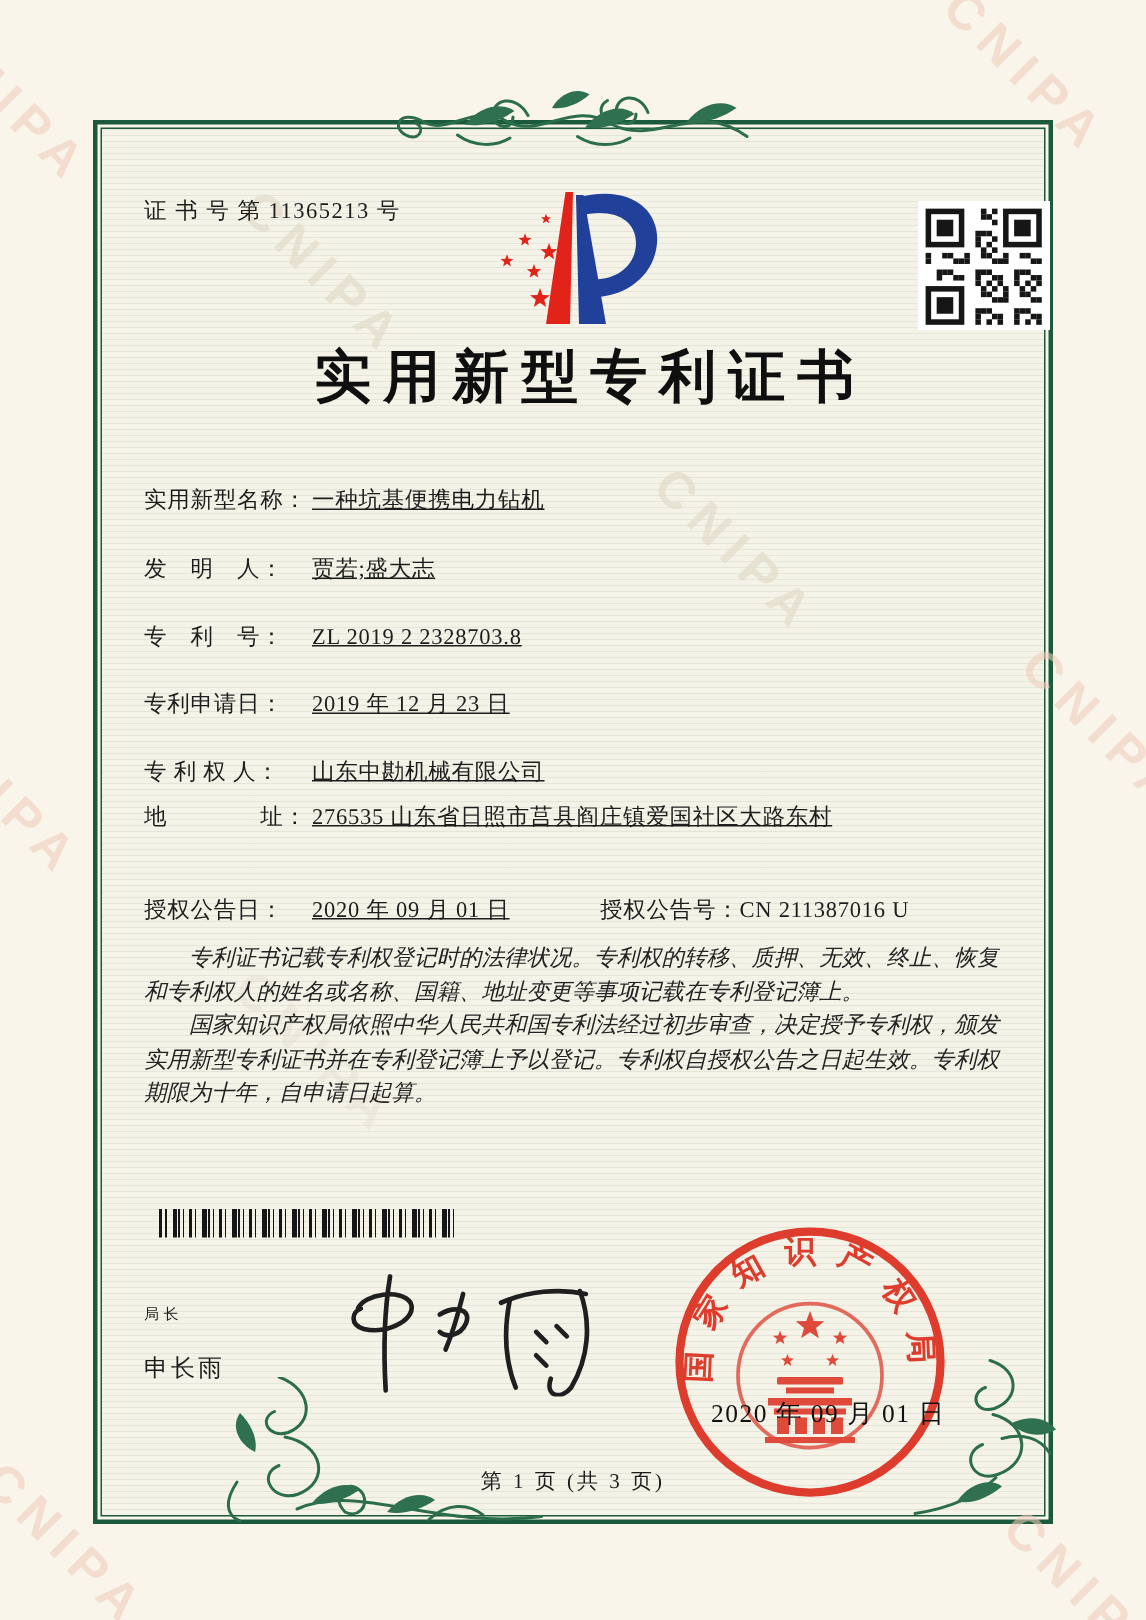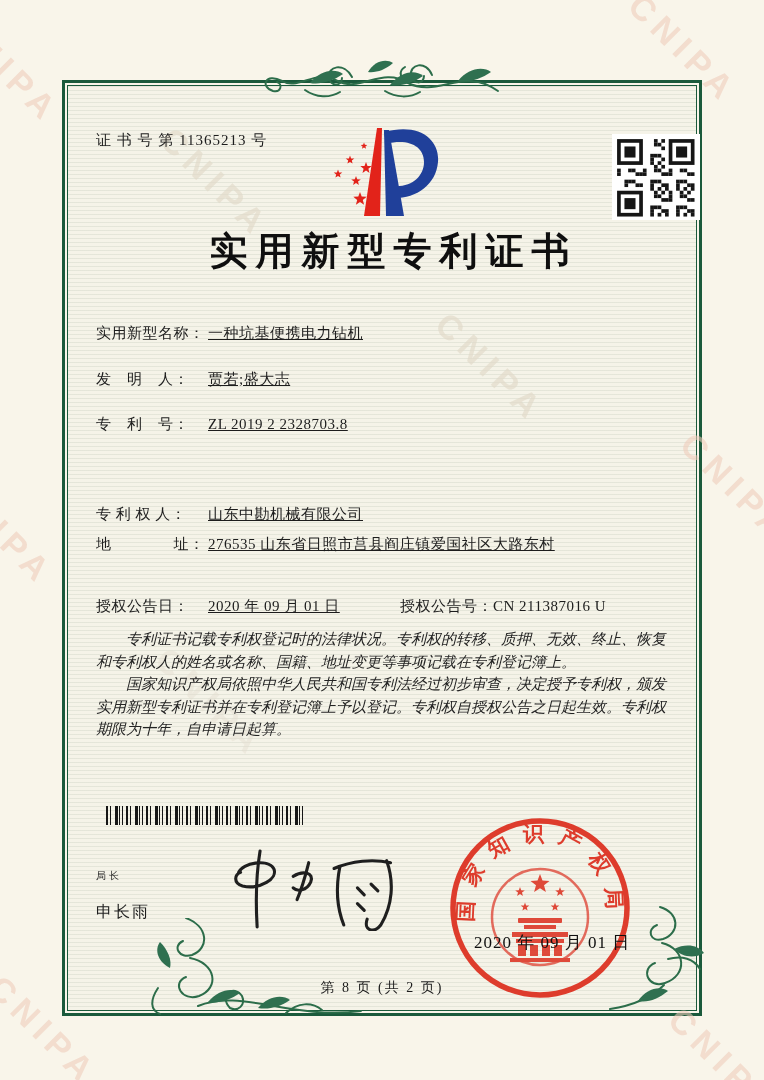--- a/index.html
+++ b/index.html
@@ -260,20 +260,21 @@
           <rect x="67.8" y="75" width="3.6" height="3.6" fill="#161616"></rect>
           <rect x="75" y="75" width="3.6" height="3.6" fill="#161616"></rect>
         </g>
     </svg>
 
     <div class="title">实用新型专利证书</div>
 
     <div class="frow r1"><span class="lab">实用新型名称：</span><span class="val">一种坑基便携电力钻机</span></div>
     <div class="frow r2"><span class="lab">发　明　人：</span><span class="val">贾若;盛大志</span></div>
     <div class="frow r3"><span class="lab">专　利　号：</span><span class="val">ZL 2019 2 2328703.8</span></div>
+    <div class="frow r4"><span class="lab">专利申请日：</span><span class="val">2019 年 12 月 23 日</span></div>
     <div class="frow r5"><span class="lab">专 利 权 人：</span><span class="val">山东中勘机械有限公司</span></div>
     <div class="frow r6"><span class="lab">地　　　　址：</span><span class="val">276535 山东省日照市莒县阎庄镇爱国社区大路东村</span></div>
     <div class="frow r7">
       <span class="lab">授权公告日：</span><span class="val">2020 年 09 月 01 日</span>
       <span class="pair2"><span>授权公告号：</span><span>CN 211387016 U</span></span>
     </div>
 
     <div class="paras">
       <p>专利证书记载专利权登记时的法律状况。专利权的转移、质押、无效、终止、恢复和专利权人的姓名或名称、国籍、地址变更等事项记载在专利登记簿上。</p>
       <p>国家知识产权局依照中华人民共和国专利法经过初步审查，决定授予专利权，颁发实用新型专利证书并在专利登记簿上予以登记。专利权自授权公告之日起生效。专利权期限为十年，自申请日起算。</p>
@@ -320,16 +321,16 @@
         <rect x="68" y="127" width="48" height="4"></rect>
         <rect x="70" y="133" width="8" height="11"></rect>
         <rect x="82" y="133" width="8" height="11"></rect>
         <rect x="94" y="133" width="8" height="11"></rect>
         <rect x="106" y="133" width="8" height="11"></rect>
         <rect x="62" y="146" width="60" height="4"></rect>
       </g>
     </svg>
     <div class="seal-date">2020 年 09 月 01 日</div>
 
-    <div class="page-info">第 8 页 (共 2 页)</div>
+    <div class="page-info">第 1 页 (共 3 页)</div>
 
   </div>
 </div>
 
 </body></html>

